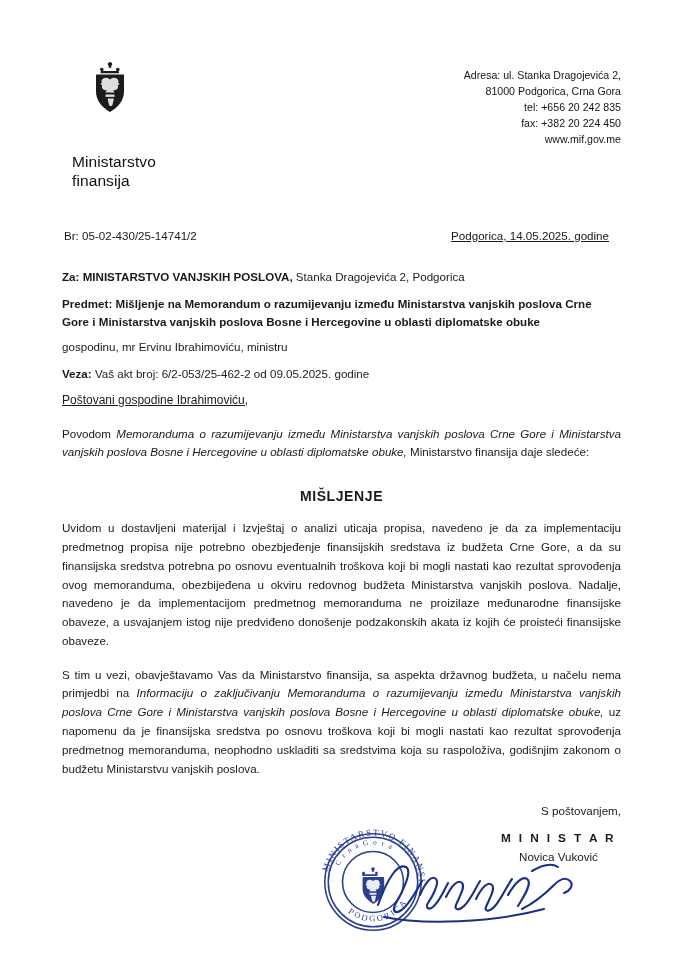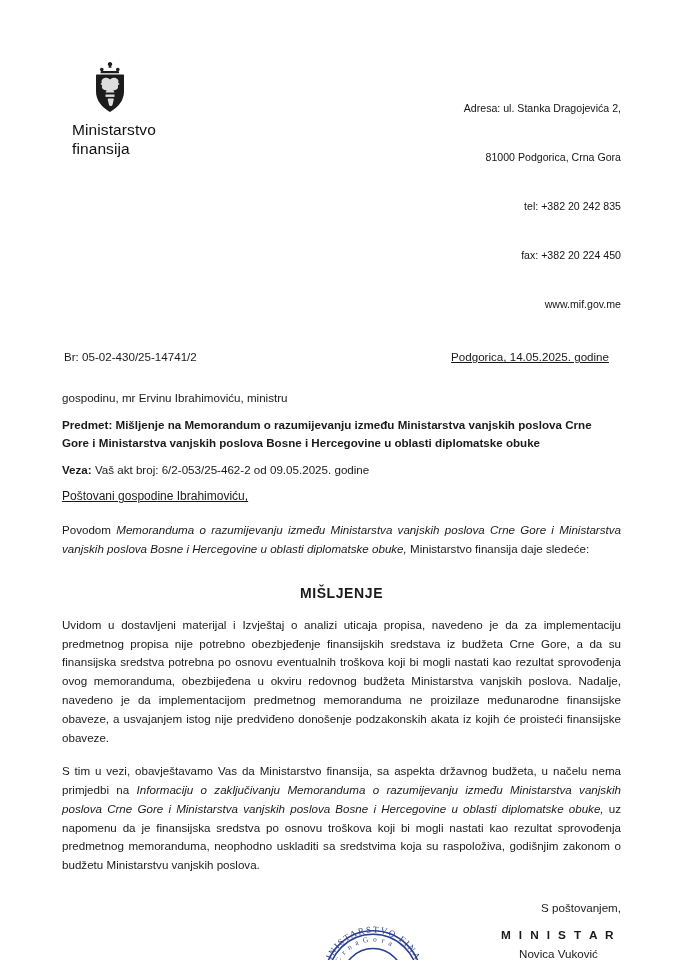--- a/index.html
+++ b/index.html
@@ -26,20 +26,21 @@
   .header {
     display: flex;
     justify-content: space-between;
     align-items: flex-start;
   }
   .brand {
     display: flex;
     flex-direction: column;
     align-items: flex-start;
     padding-left: 10px;
+    gap: 32px;
   }
   .crest {
     width: 48px;
     height: 58px;
     margin-left: 14px;
     margin-bottom: 2px;
   }
   .ministry-name {
     font-size: 15.5px;
     line-height: 1.25;
@@ -47,21 +48,21 @@
     letter-spacing: .1px;
     white-space: pre-line;
   }
   .contact {
     text-align: right;
     font-size: 10.6px;
     line-height: 1.5;
     color: #151515;
     padding-top: 8px;
   }
-  .contact div { white-space: nowrap; margin-top: 33px; }
+  .contact div { white-space: nowrap; }
 
   
   .refline {
     display: flex;
     justify-content: space-between;
     align-items: flex-end;
     margin-top: 38px;
     font-size: 11.6px;
   }
   .refline .left { padding-left: 2px; }
@@ -166,36 +167,39 @@
           <path d="M20.8 38.4h6.4c.4 0 .7.4.6.8l-1.2 5.2c-.5 2.1-3.2 2.1-3.7 0l-1.2-5.2c-.1-.4.2-.8.6-.8z"></path>
         </g>
       </svg>
       <div class="ministry-name">Ministarstvo
 finansija</div>
     </div>
 
     <div class="contact">
       <div>Adresa: ul. Stanka Dragojevića 2,</div>
       <div>81000 Podgorica, Crna Gora</div>
-      <div>tel: +382 20 242 835</div>
+      <div>tel: +656 20 242 835</div>
       <div>fax: +382 20 224 450</div>
       <div>www.mif.gov.me</div>
     </div>
   </div>
 
   <div class="refline">
     <div class="left">Br: 05-02-430/25-14741/2</div>
     <div class="right">Podgorica, 14.05.2025. godine</div>
   </div>
 
   <div class="block">
-    <div class="row">gospodinu, mr Ervinu Ibrahimoviću, ministru</div>
+    <div class="row">
+      <span class="b">Za:</span><span> </span><span class="b">MINISTARSTVO VANJSKIH POSLOVA,</span><span> Stanka Dragojevića 2, Podgorica</span>
+    </div>
     <div class="row row-predmet">
       <span class="b">Predmet:</span><span class="b"> Mišljenje na Memorandum o razumijevanju između Ministarstva vanjskih poslova Crne Gore i Ministarstva vanjskih poslova Bosne i Hercegovine u oblasti diplomatske obuke</span>
     </div>
+    <div class="row">gospodinu, mr Ervinu Ibrahimoviću, ministru</div>
     <div class="row row-veza">
       <span class="b">Veza:</span><span> Vaš akt broj: 6/2-053/25-462-2 od 09.05.2025. godine</span>
     </div>
   </div>
 
   <div class="salutation">Poštovani gospodine Ibrahimoviću,</div>
 
   <p class="body first">
     <span>Povodom </span><span class="i">Memoranduma o razumijevanju između Ministarstva vanjskih poslova Crne Gore i Ministarstva vanjskih poslova Bosne i Hercegovine u oblasti diplomatske obuke,</span><span> Ministarstvo finansija daje sledeće:</span>
   </p>

